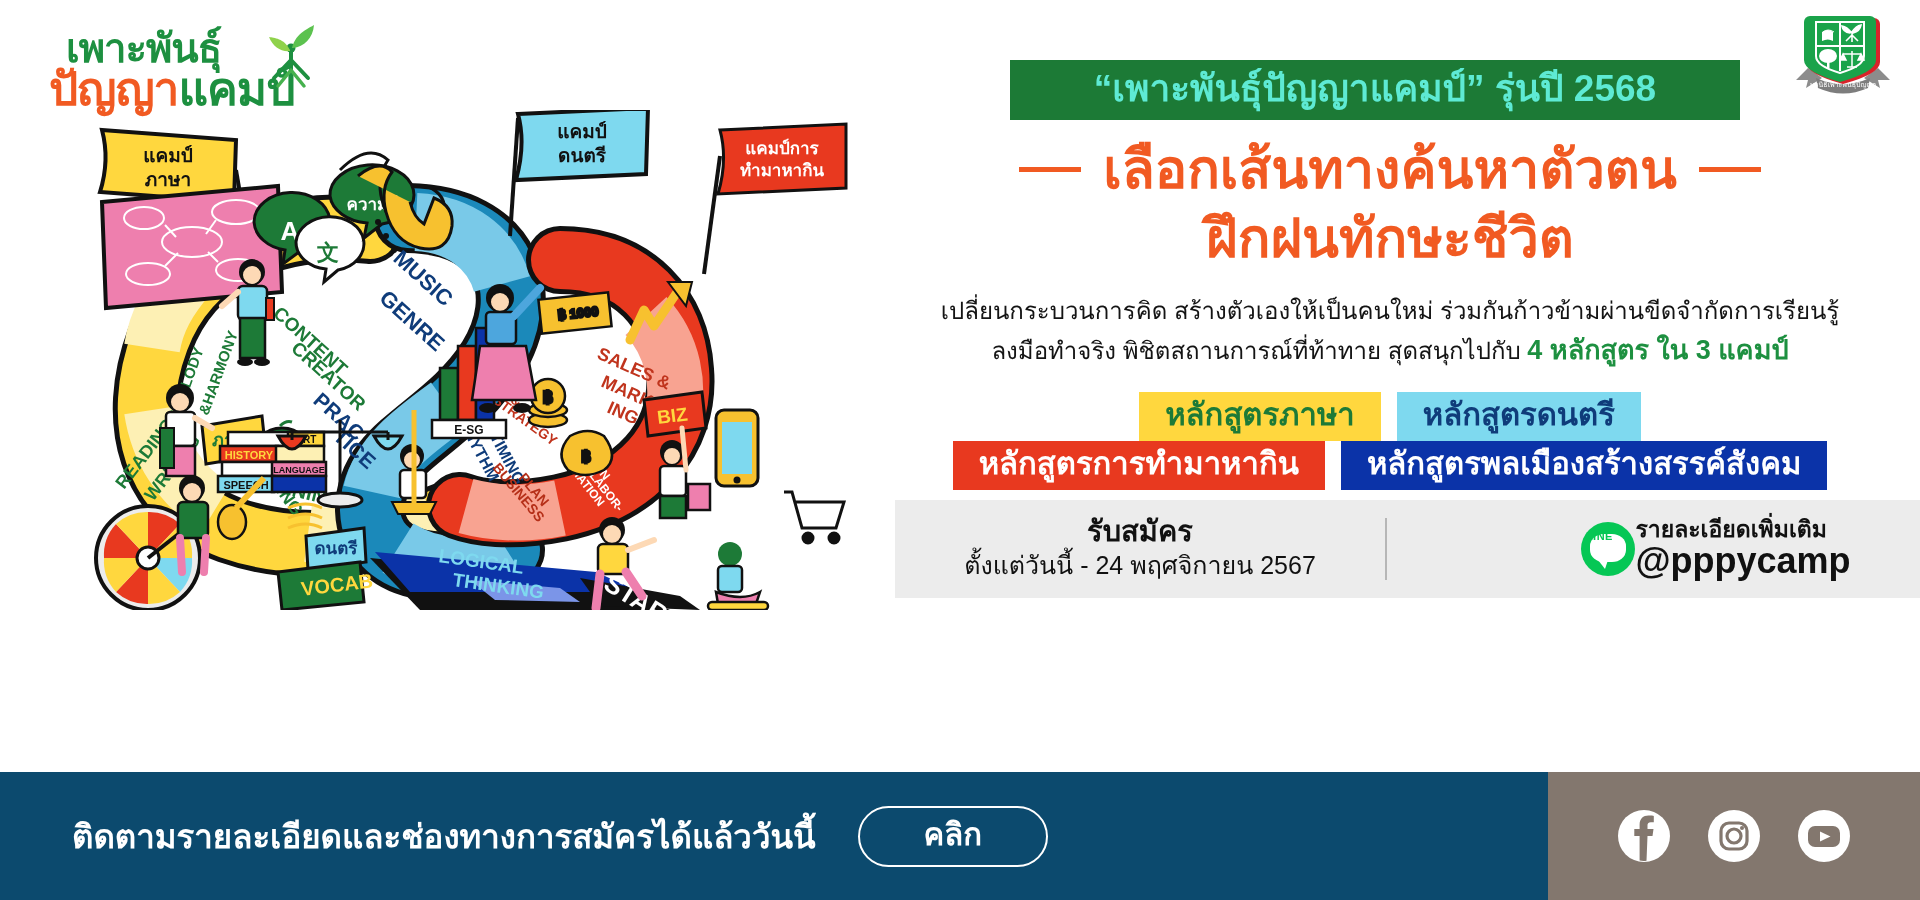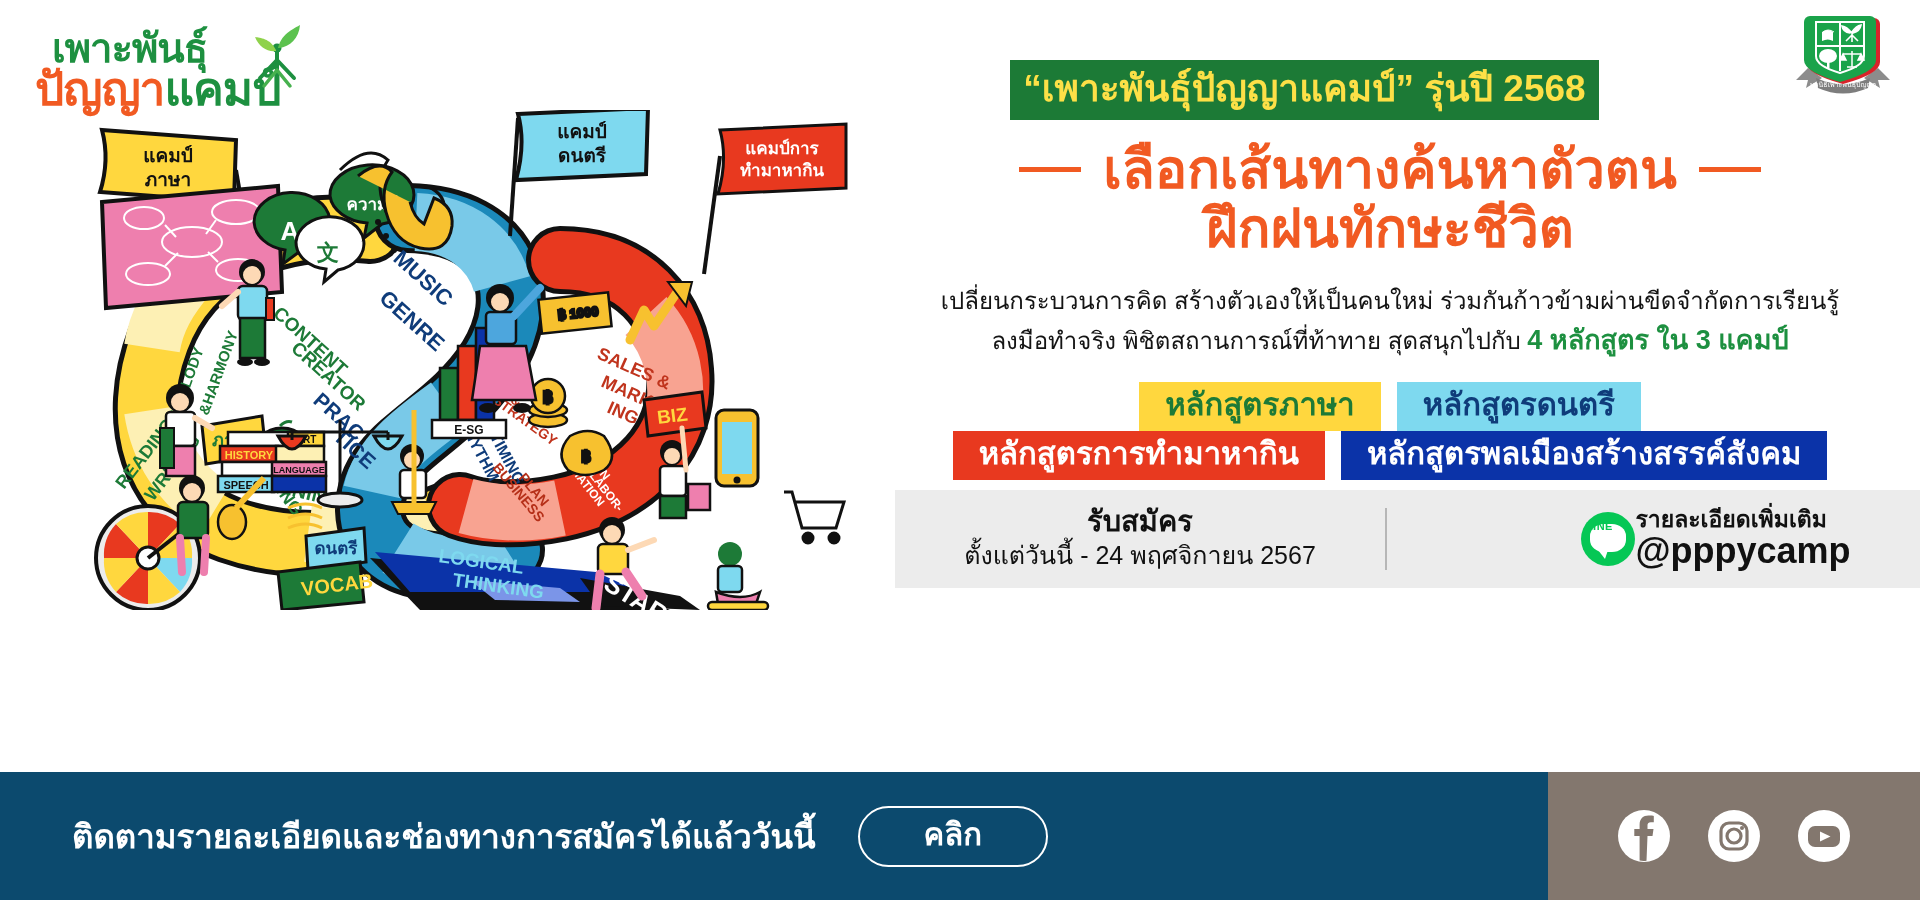--- a/index.html
+++ b/index.html
@@ -6,47 +6,47 @@
   html,body{margin:0;padding:0;}
   body{
     width:1920px;height:900px;
     background:#ffffff;
     font-family:"Liberation Sans","DejaVu Sans",sans-serif;
     overflow:hidden;position:relative;
   }
   .stage{position:relative;width:1920px;height:900px;background:#fff;overflow:hidden;}
 
   
-  .logo{position:absolute;left:30px;top:12px;width:270px;height:100px;}
+  .logo{position:absolute;left:44px;top:12px;width:270px;height:100px;}
   .logo-l1{position:absolute;left:22px;top:4px;font-size:40px;font-weight:bold;color:#1d9040;letter-spacing:-1px;}
   .logo-l2{position:absolute;left:5px;top:40px;font-size:46px;font-weight:bold;color:#f15a22;letter-spacing:-1px;}
   .logo-l2 .grn{color:#1d9040;}
   .logo-sprout{position:absolute;left:222px;top:8px;width:50px;height:76px;}
 
   
   .crest{position:absolute;right:22px;top:8px;width:110px;height:104px;}
 
   
   .illus{position:absolute;left:40px;top:110px;width:820px;height:500px;}
   .illus svg{width:100%;height:100%;}
 
   
   .right{position:absolute;left:895px;top:60px;width:990px;}
 
   .greenbar{
-    background:#1c7a36;color:#fde047;text-align:center;
+    background:#1c7a36;color:#5eead4;text-align:center;
     font-size:37px;font-weight:bold;padding:10px 0 13px;
-    width:589px;margin:0 auto 0 115px;line-height:1;
+    width:730px;margin:0 auto 0 115px;line-height:1;
   }
 
   .headline{margin-top:22px;text-align:center;}
   .hl-row{display:flex;align-items:center;justify-content:center;gap:22px;}
   .dash{width:62px;height:5px;background:#f15a22;flex:0 0 auto;}
   .hl-txt{color:#f15a22;font-size:54px;font-weight:bold;line-height:1.02;white-space:nowrap;}
-  .hl2{color:#f15a22;font-size:54px;font-weight:bold;line-height:1.1;margin-top:2px;}
+  .hl2{color:#f15a22;font-size:54px;font-weight:bold;line-height:1.1;margin-top:12px;}
 
   .body-copy{
     margin-top:24px;text-align:center;color:#141414;
     font-size:24px;line-height:1.55;
   }
   .body-copy .hi{color:#1d9040;font-weight:bold;font-size:27px;}
 
   
   .tags{margin-top:20px;}
   .tagrow{display:flex;justify-content:center;gap:16px;margin-bottom:0;}

